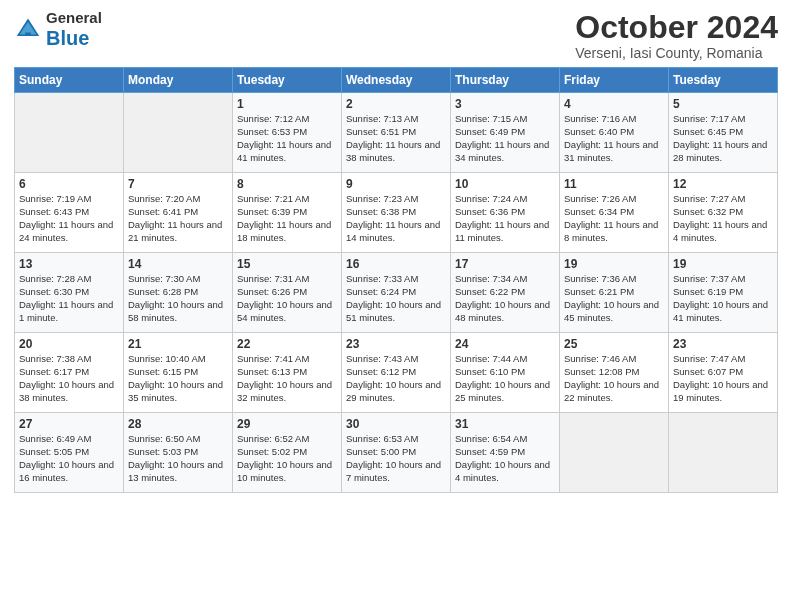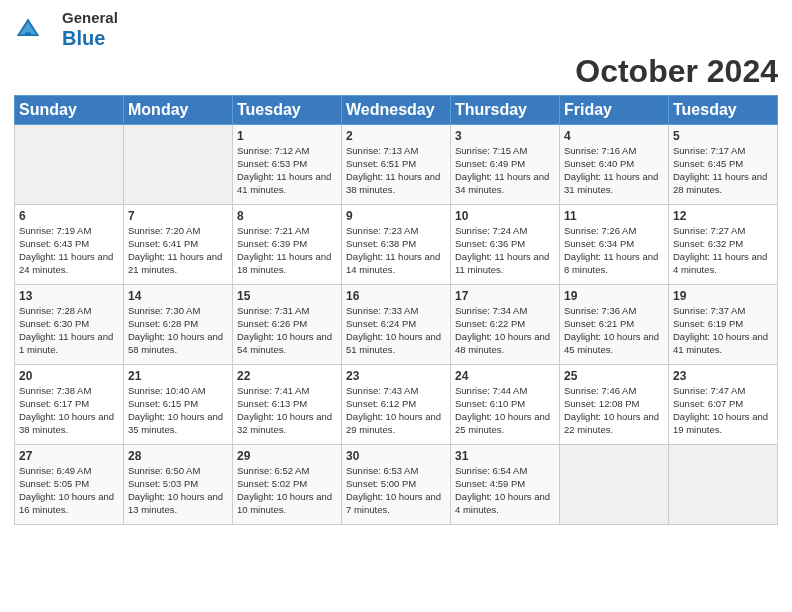--- a/index.html
+++ b/index.html
@@ -18,21 +18,21 @@
     }
     .header {
       display: flex;
       justify-content: space-between;
       align-items: flex-start;
       margin-bottom: 6px;
     }
     .logo {
       display: flex;
       align-items: center;
-      gap: 18px;
+      gap: 2px;
     }
     .logo-text {
       display: flex;
       flex-direction: column;
       line-height: 1.1;
     }
     .logo-general {
       font-size: 15px;
       font-weight: bold;
       color: #333;
@@ -41,41 +41,40 @@
       font-size: 20px;
       font-weight: bold;
       color: #1a6faf;
     }
     .logo-icon {
       width: 28px;
       height: 28px;
       margin-right: 2px;
     }
     .title-block {
-      margin-top: 44px;
     }
     .month-title {
       font-size: 32px;
       font-weight: bold;
       color: #333;
       line-height: 1.1;
     }
     .location {
       font-size: 14px;
       color: #555;
     }
     .calendar {
       width: 100%;
       border-collapse: collapse;
       table-layout: fixed;
     }
     .calendar thead th {
       background: #3a7bbf;
       color: #fff;
-      font-size: 16px;
+      font-size: 12px;
       font-weight: bold;
       padding: 5px 4px;
       text-align: left;
       border: 1px solid #5a9fd4;
       margin-top: 28px;
     }
     .calendar tbody td {
       vertical-align: top;
       border: 1px solid #ccc;
       padding: 4px 4px;
@@ -117,20 +116,21 @@
         <polygon points="20,10 32,28 8,28" fill="#4a9fd4"></polygon>
         <rect x="16" y="25" width="8" height="5" fill="#1a6faf"></rect>
       </svg>
       <div class="logo-text">
         <span class="logo-general">General</span>
         <span class="logo-blue">Blue</span>
       </div>
     </div>
     <div class="title-block">
       <div class="month-title">October 2024</div>
+      <div class="location">Verseni, Iasi County, Romania</div>
     </div>
   </div>
 
   <table class="calendar">
     <thead>
       <tr>
       <th>Sunday</th>
           <th>Monday</th>
           <th>Tuesday</th>
           <th>Wednesday</th>

